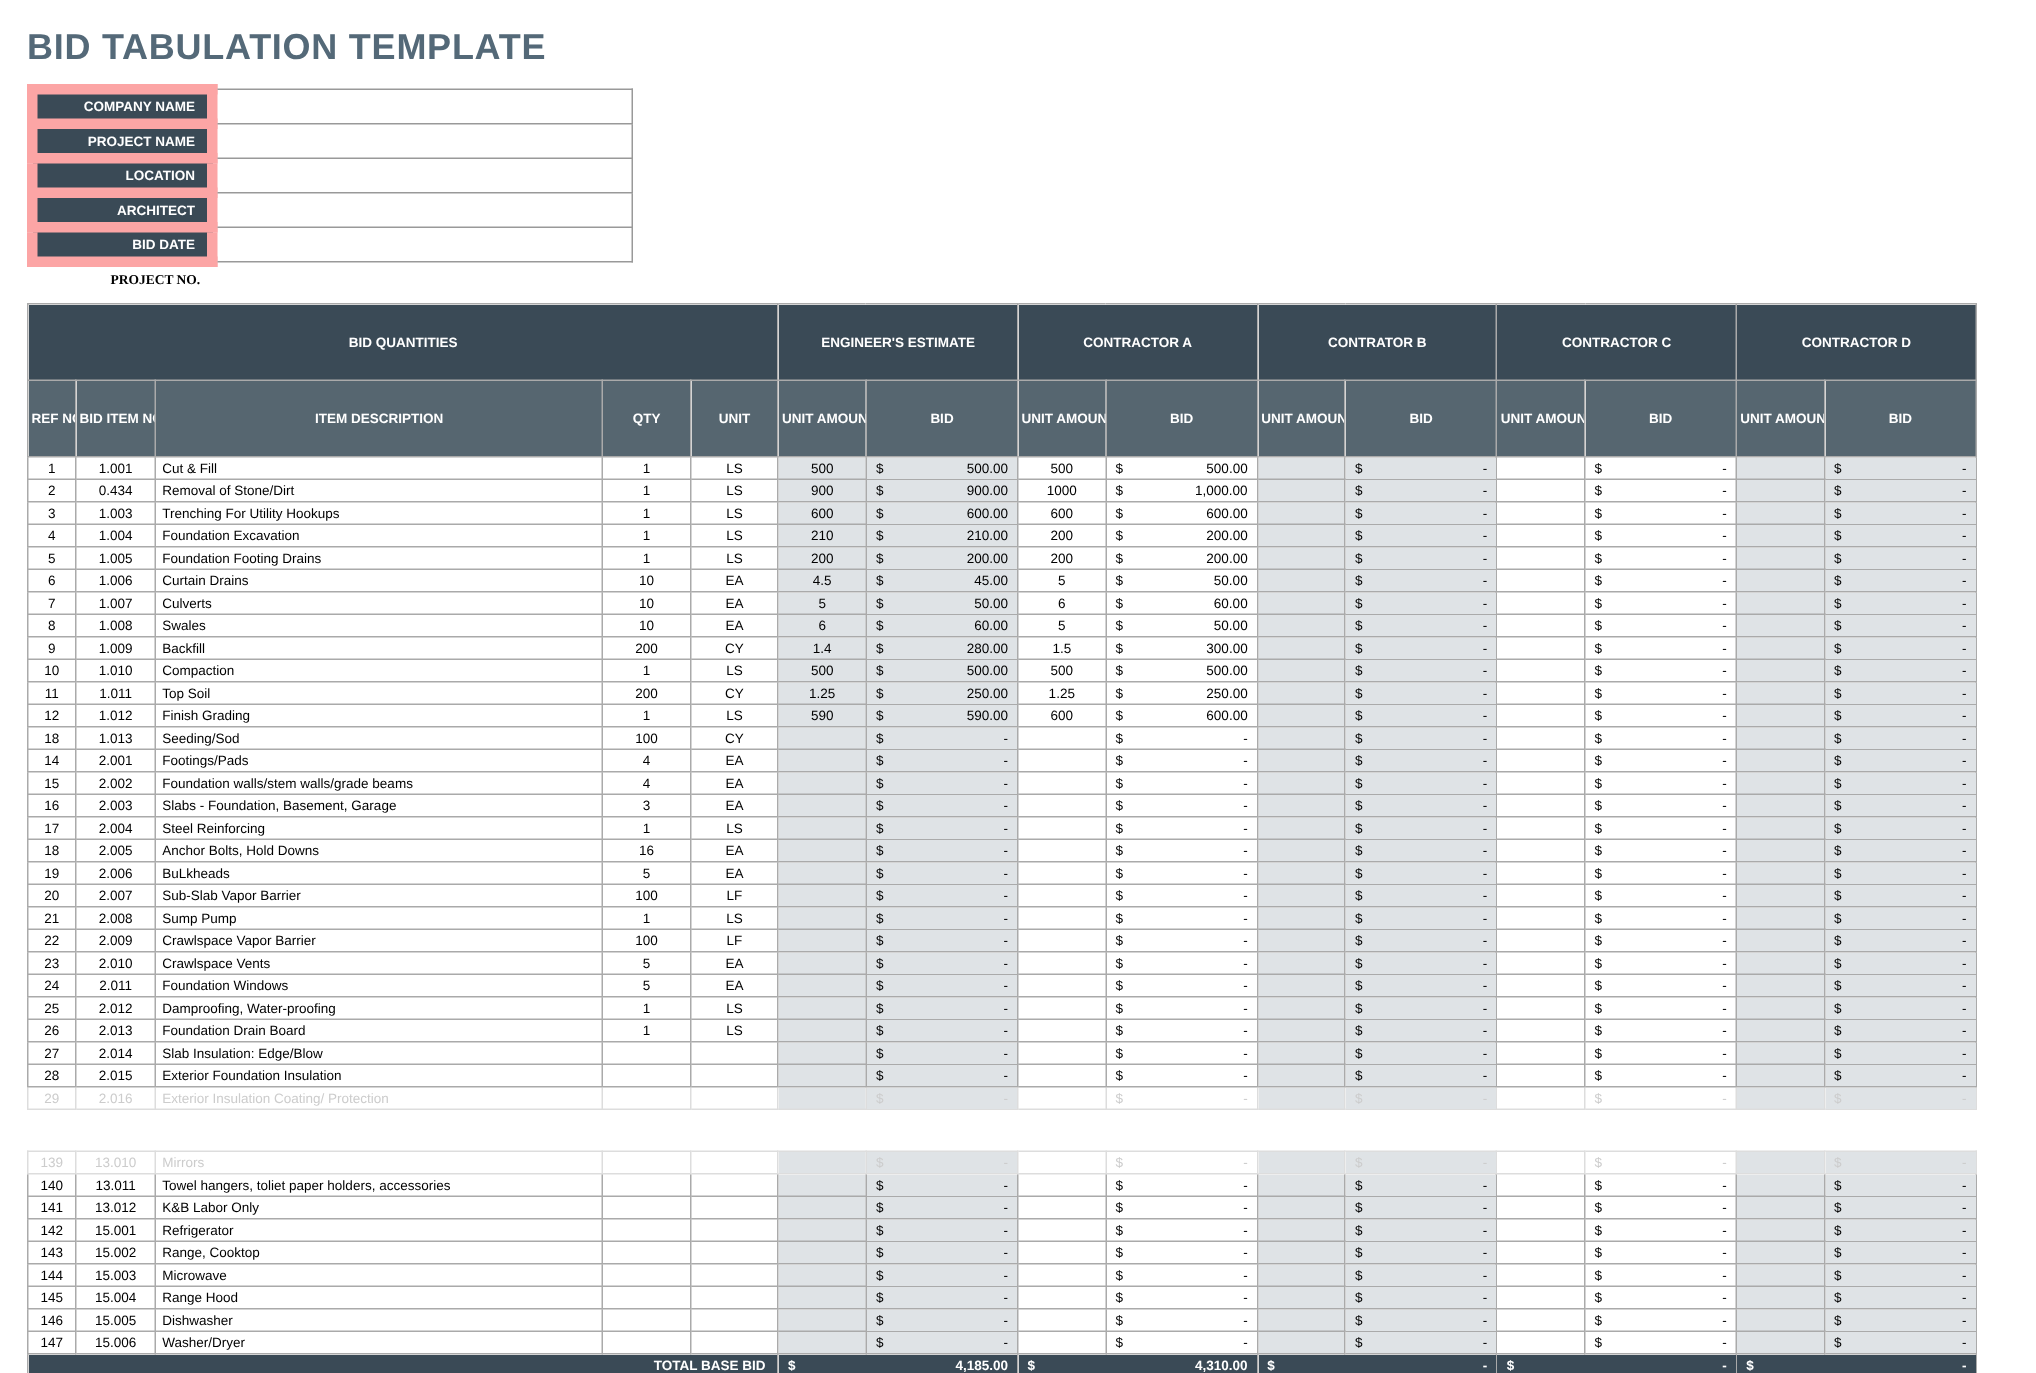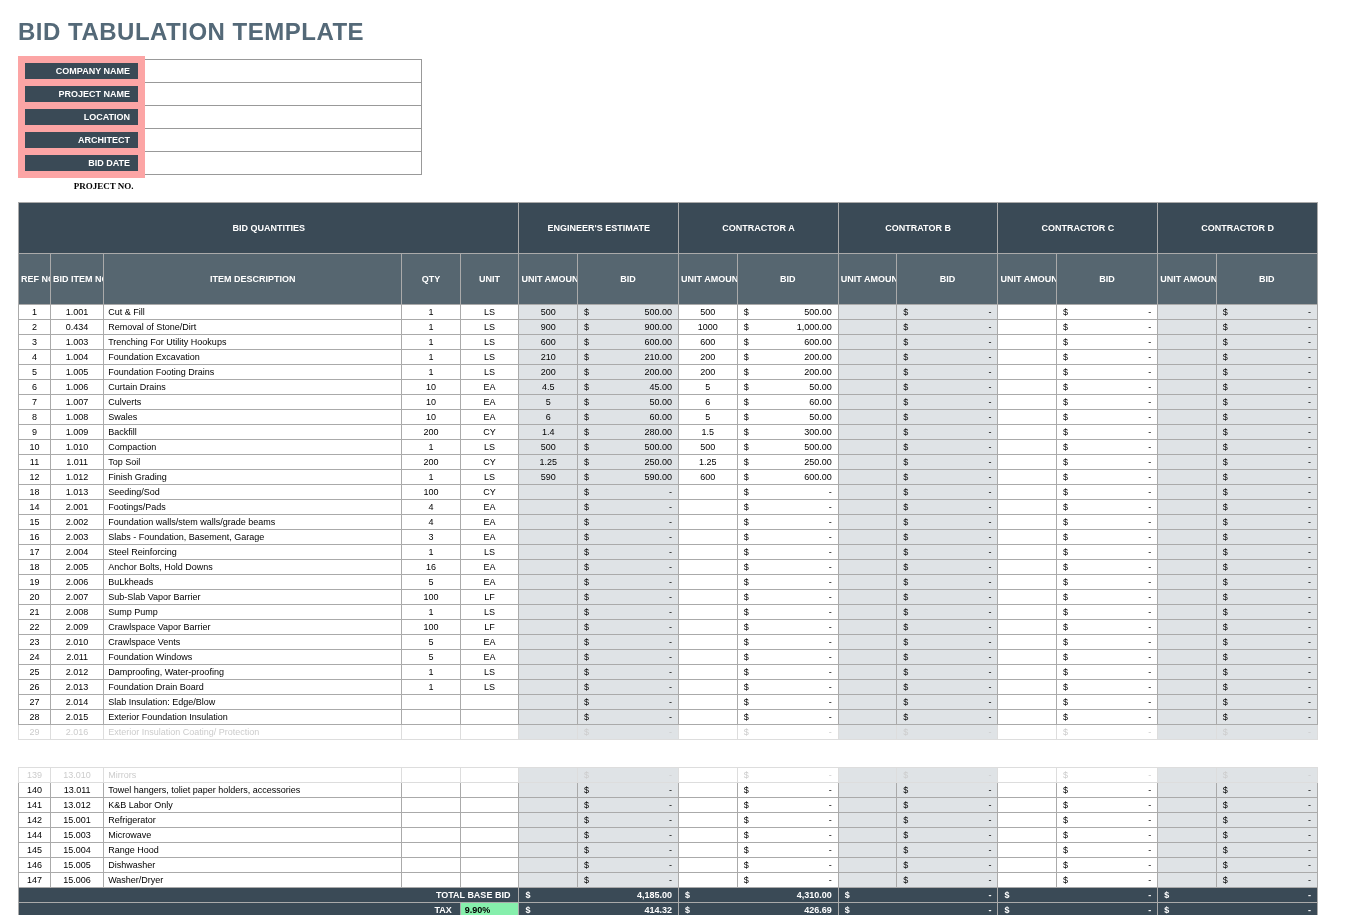--- a/index.html
+++ b/index.html
@@ -675,20 +675,37 @@
         <td class="ctr"></td>
         <td class="money">-</td>
         <td class="shaded"></td>
         <td class="shaded money">-</td>
         <td></td>
         <td class="money">-</td>
         <td class="shaded"></td>
         <td class="shaded money">-</td>
       </tr>
       <tr>
+        <td class="ctr">143</td>
+        <td class="ctr">15.002</td>
+        <td class="desc">Range, Cooktop</td>
+        <td class="ctr"></td>
+        <td class="ctr"></td>
+        <td class="shaded ctr"></td>
+        <td class="shaded money">-</td>
+        <td class="ctr"></td>
+        <td class="money">-</td>
+        <td class="shaded"></td>
+        <td class="shaded money">-</td>
+        <td></td>
+        <td class="money">-</td>
+        <td class="shaded"></td>
+        <td class="shaded money">-</td>
+      </tr>
+      <tr>
         <td class="ctr">144</td>
         <td class="ctr">15.003</td>
         <td class="desc">Microwave</td>
         <td class="ctr"></td>
         <td class="ctr"></td>
         <td class="shaded ctr"></td>
         <td class="shaded money">-</td>
         <td class="ctr"></td>
         <td class="money">-</td>
         <td class="shaded"></td>

